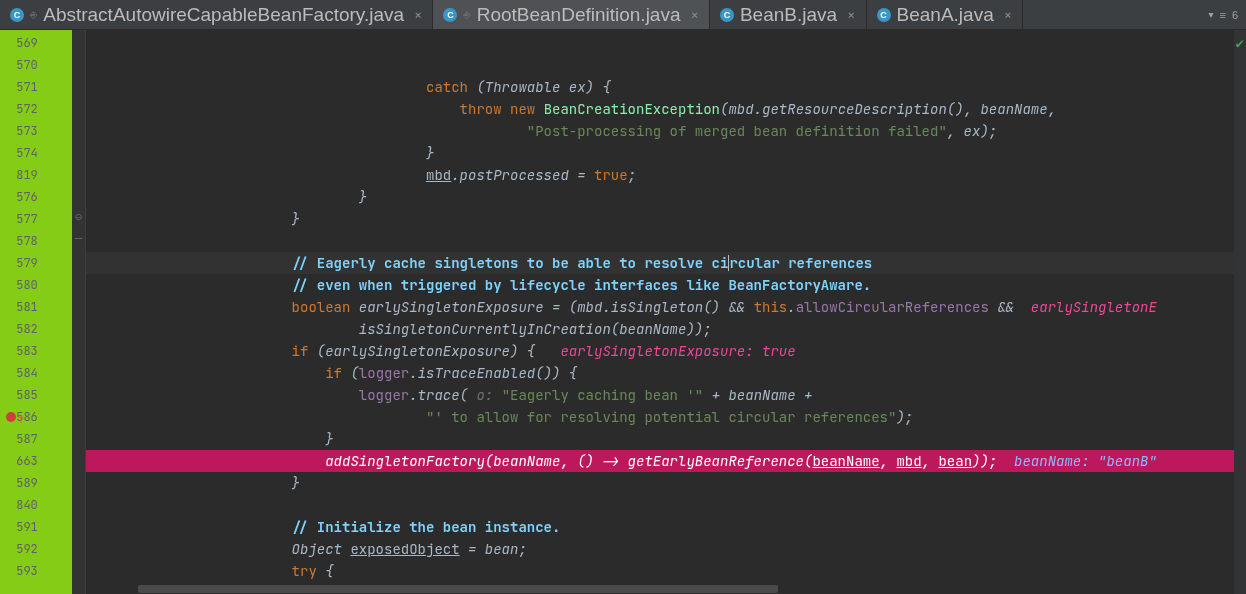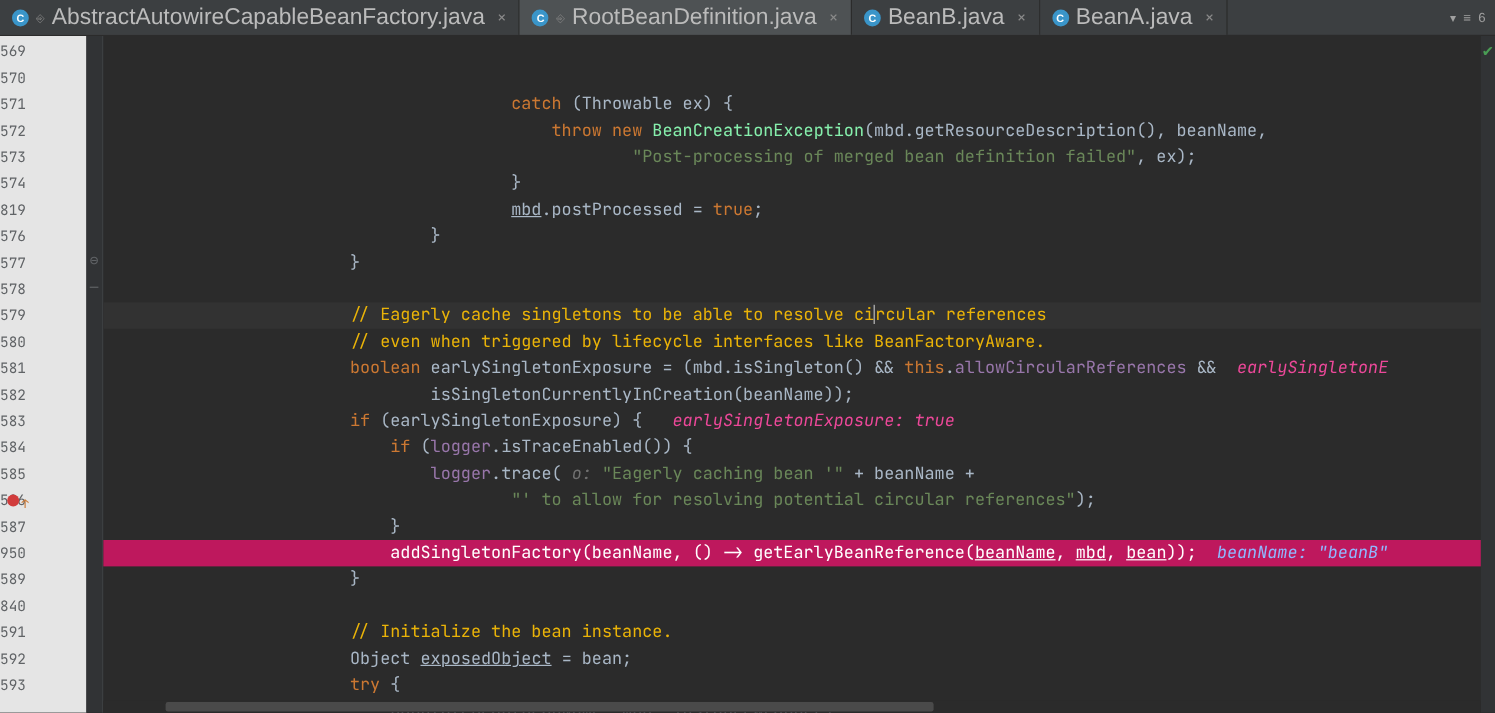--- a/index.html
+++ b/index.html
@@ -48,23 +48,23 @@
   padding: 0 8px; gap: 6px;
   color: #a0a0a0; font-family: sans-serif; font-size: 11px;
 }
 .tabs-right .dropdown-icon { font-size: 10px; }
 .editor {
   display: flex;
   height: calc(100% - 30px);
   position: relative;
 }
 .gutter {
-  background: #e5e5e5;
+  background: #84cc16;
   width: 72px;
-  text-align: left;
+  text-align: center;
   color: #606366;
   padding-top: 2px;
   user-select: none;
   font-size: 12px;
   line-height: 22px;
 }
 .gutter-line { padding-right: 18px; position: relative; height: 22px; }
 .gutter-line.breakpoint::before {
   content: "";
   position: absolute;
@@ -102,23 +102,23 @@
 .code-line.caret-line { background: #323232; }
 .code-line.exec-line { background: #be185d; color: #fff; }
 .code-line.exec-line .kw,
 .code-line.exec-line .str,
 .code-line.exec-line .com,
 .code-line.exec-line .id,
 .code-line.exec-line .fn { color: #fff; }
 .code-line.exec-line .underline { text-decoration: underline; color:#fff; }
 .kw { color: #cc7832; }
 .str { color: #6a8759; }
-.com { color: #eab308; }
+.com { color: #7dd3fc; font-weight: bold; }
 .fn { color: #86efac; }
-.id { color: #a9b7c6; }
+.id { color: #a9b7c6; font-style: italic; }
 .field { color: #9876aa; }
 .underline { text-decoration: underline; text-decoration-color: #a9b7c6; }
 .inlay { color: #707070; font-style: italic; }
 .inlay-val { color: #ec4899; font-style: italic; }
 .inlay-exec { color: #8fb8ff; font-style: italic; }
 .caret {
   display:inline-block; width:1px; height:16px;
   background:#bbbbbb; vertical-align:middle;
   position: relative; top:-1px;
 }
@@ -190,21 +190,21 @@
       <div class="gutter-line">578</div>
       <div class="gutter-line">579</div>
       <div class="gutter-line">580</div>
       <div class="gutter-line">581</div>
       <div class="gutter-line">582</div>
       <div class="gutter-line">583</div>
       <div class="gutter-line">584</div>
       <div class="gutter-line">585</div>
       <div class="gutter-line breakpoint">586</div>
       <div class="gutter-line">587</div>
-      <div class="gutter-line">950</div>
+      <div class="gutter-line">663</div>
       <div class="gutter-line">589</div>
       <div class="gutter-line">840</div>
       <div class="gutter-line">591</div>
       <div class="gutter-line">592</div>
       <div class="gutter-line">593</div>
     </div>
   <div class="fold-gutter">
       <div class="fold-mark"></div>
       <div class="fold-mark"></div>
       <div class="fold-mark"></div>

